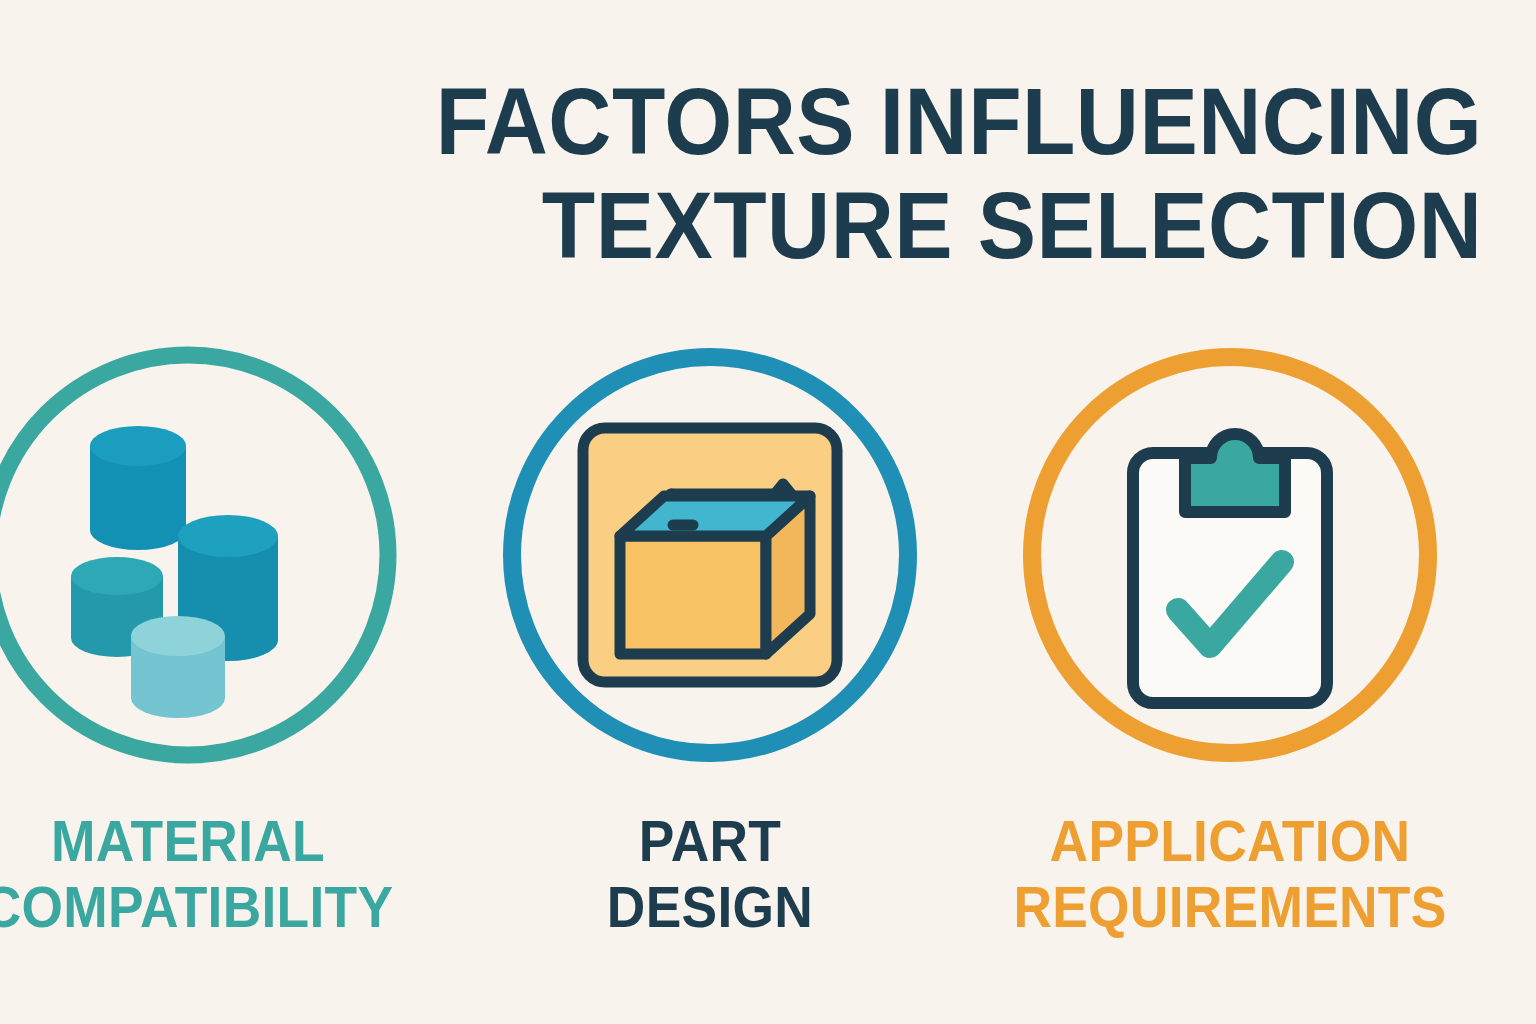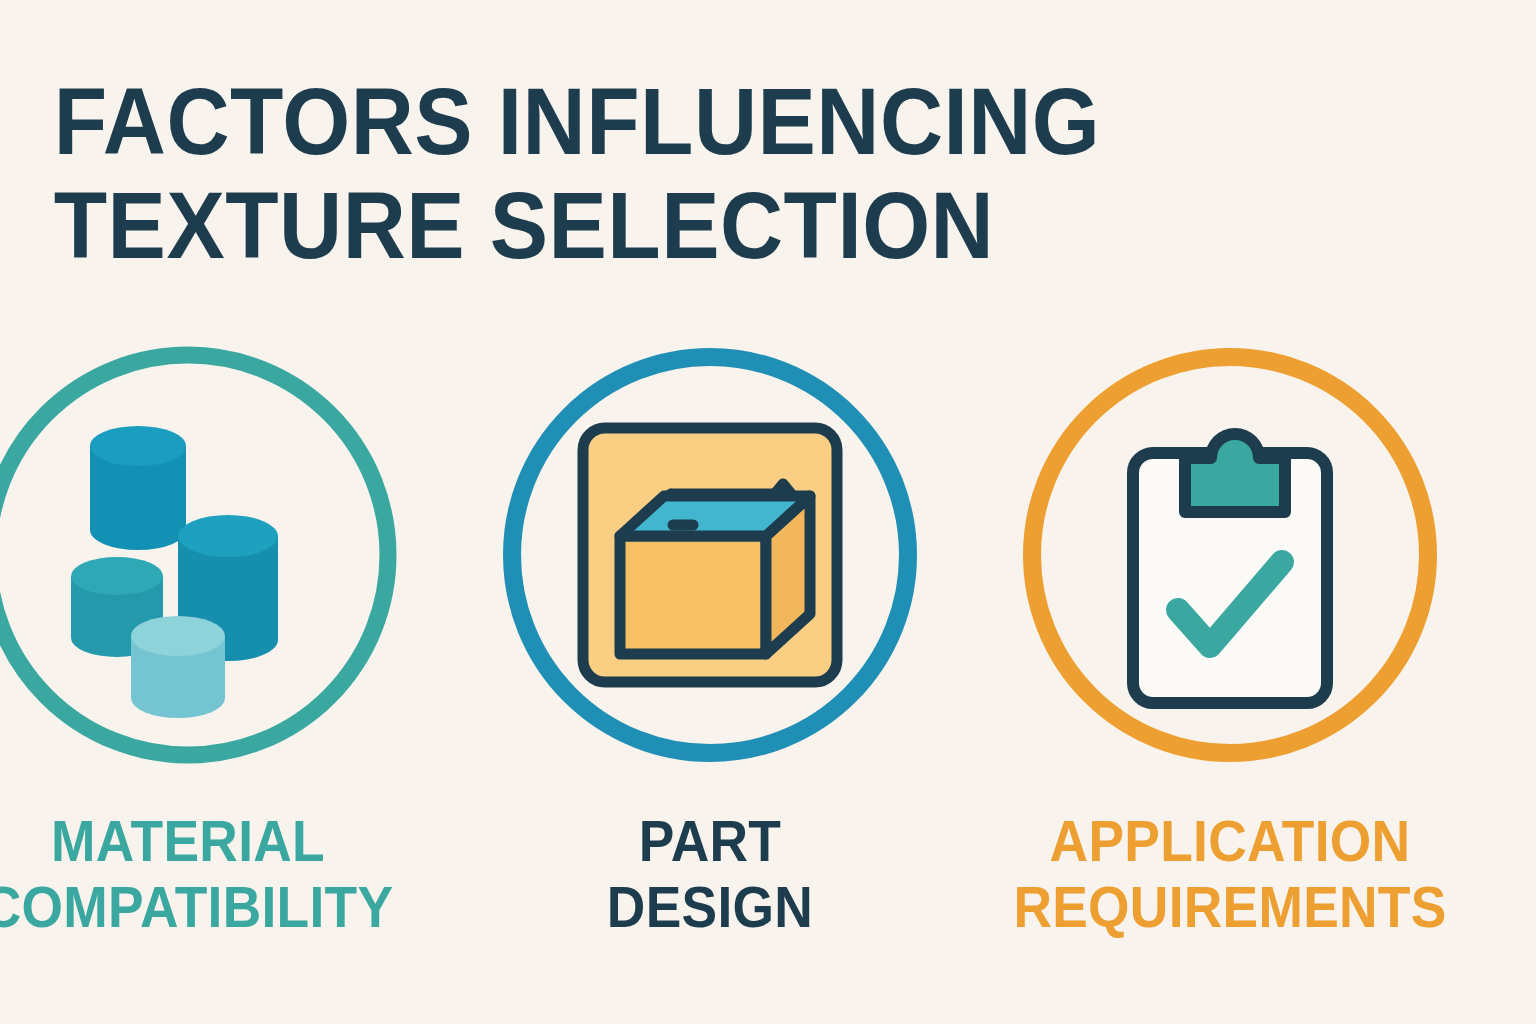--- a/index.html
+++ b/index.html
@@ -20,21 +20,21 @@
     background: #f8f3ed;
     overflow: hidden;
   }
 
   
   .title-block {
     position: absolute;
     top: 70px;
     left: 0;
     width: 1536px;
-    text-align: left;
+    text-align: right;
   }
   .title-line {
     display: block;
     color: #1d3c4e;
     font-family: "Liberation Sans", sans-serif;
     font-weight: 700;
     font-size: 92px;
     line-height: 104px;
     letter-spacing: 0.5px;
     white-space: nowrap;

